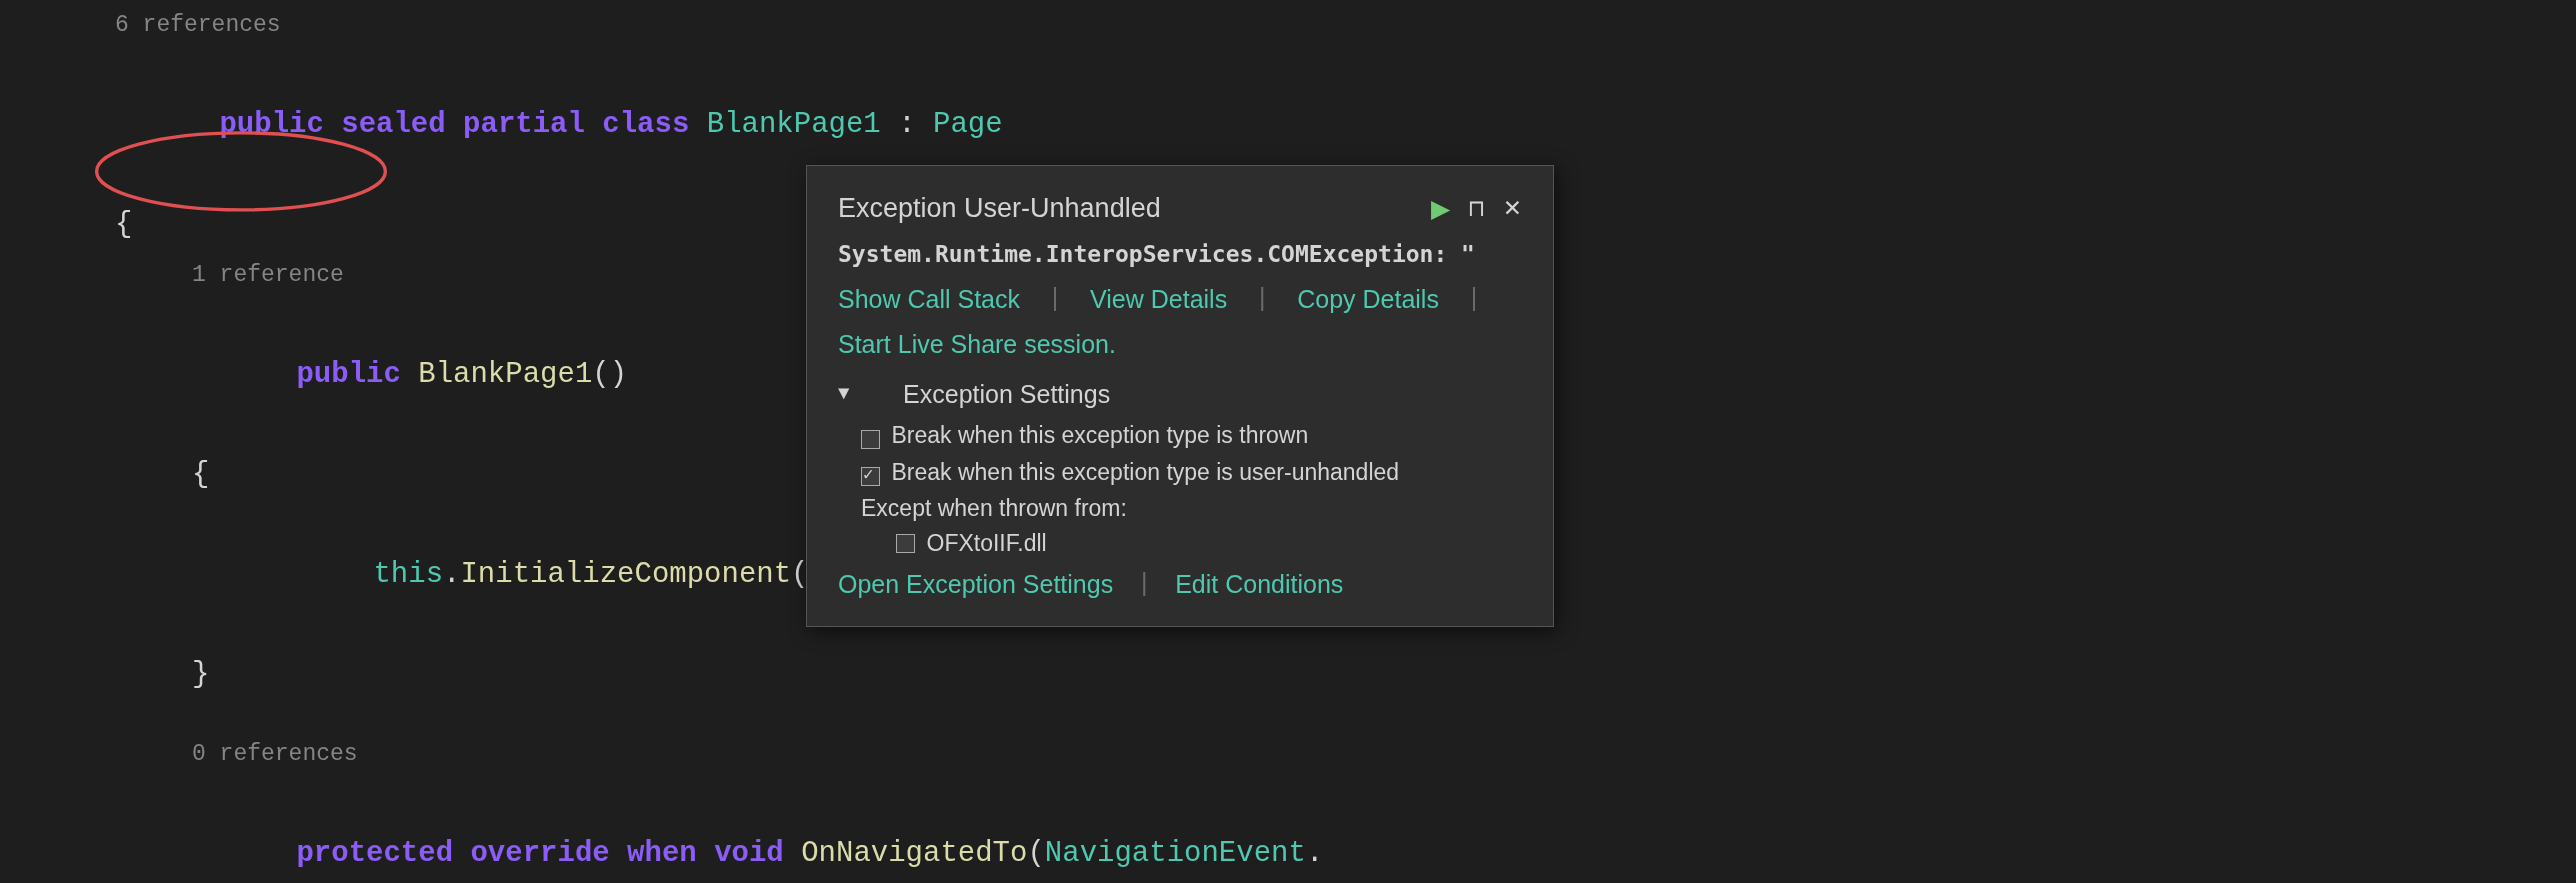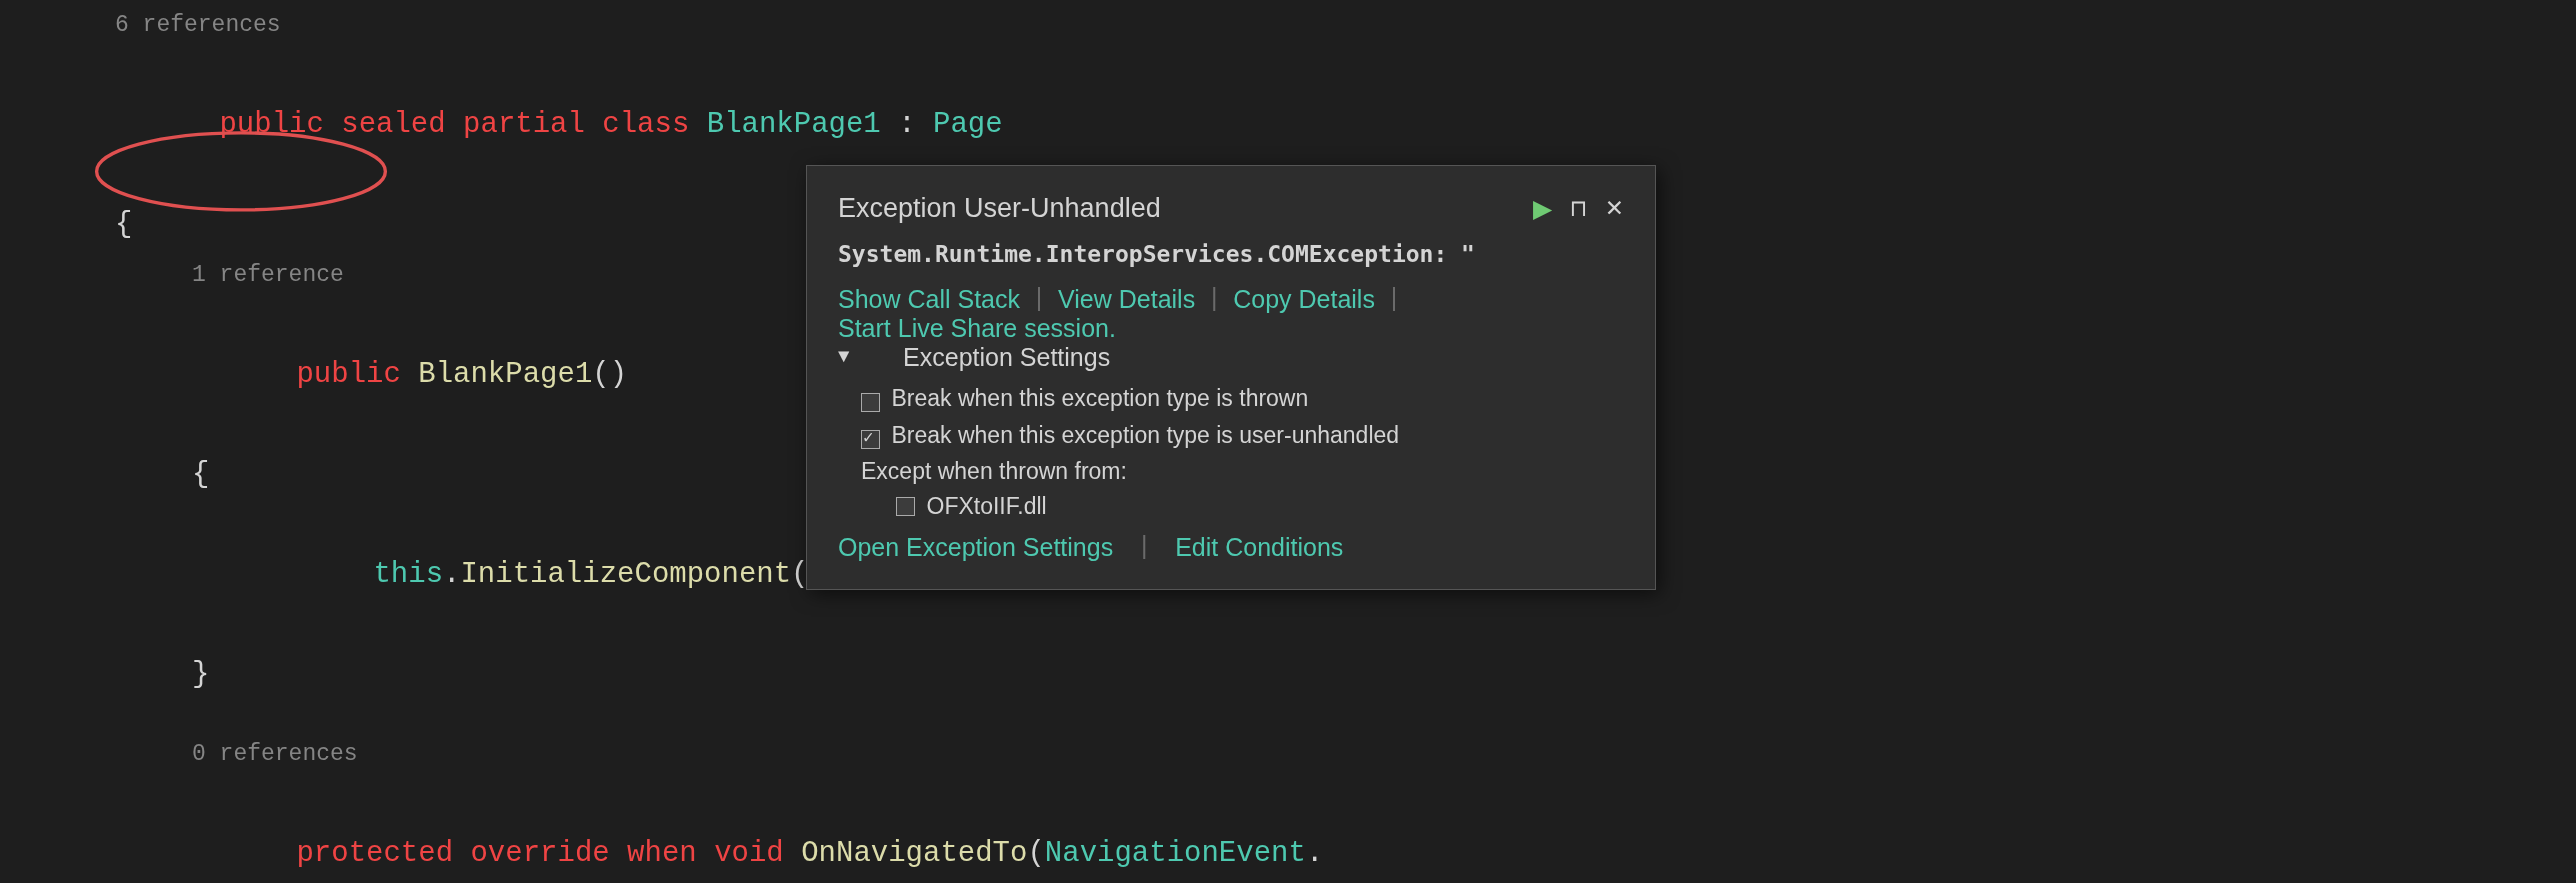--- a/index.html
+++ b/index.html
@@ -37,37 +37,37 @@
       user-select: none;
     }
 
     .line-content {
       font-size: 29px;
       line-height: 50px;
       white-space: pre;
     }
 
     
-    .kw { color: #ef4444; }
+    .kw { color: #8b5cf6; font-weight: bold; }
     .kw2 { color: #4ec9b0; }
     .fn { color: #dcdcaa; }
     .plain { color: #d4d4d4; }
     .type { color: #4ec9b0; }
     .ref-label {
       color: #858585;
       font-size: 23px;
     }
 
     
     .exception-panel {
       position: absolute;
       background: #2d2d2d;
       border: 1px solid #555;
       box-shadow: 3.8px 3.8px 19px rgba(0,0,0,0.6);
-      width: 850px;
+      width: 748px;
       padding: 27px 31px 27px 31px;
     }
 
     .panel-header {
       display: flex;
       align-items: center;
       justify-content: space-between;
       margin-bottom: 17.3px;
     }
 
@@ -100,21 +100,22 @@
     .exception-source {
       font-family: 'Consolas', monospace;
       color: #d4d4d4;
       font-size: 23px;
       font-weight: bold;
       margin-bottom: 17.3px;
     }
 
     .panel-links {
       display: flex;
-      gap: 0;
+      gap: 16px;
+      margin-bottom: 21px;
       flex-wrap: wrap;
     }
 
     .panel-link {
       color: #4ec9b0;
       font-family: 'Segoe UI', sans-serif;
       font-size: 25px;
       cursor: pointer;
       text-decoration: none;
     }

